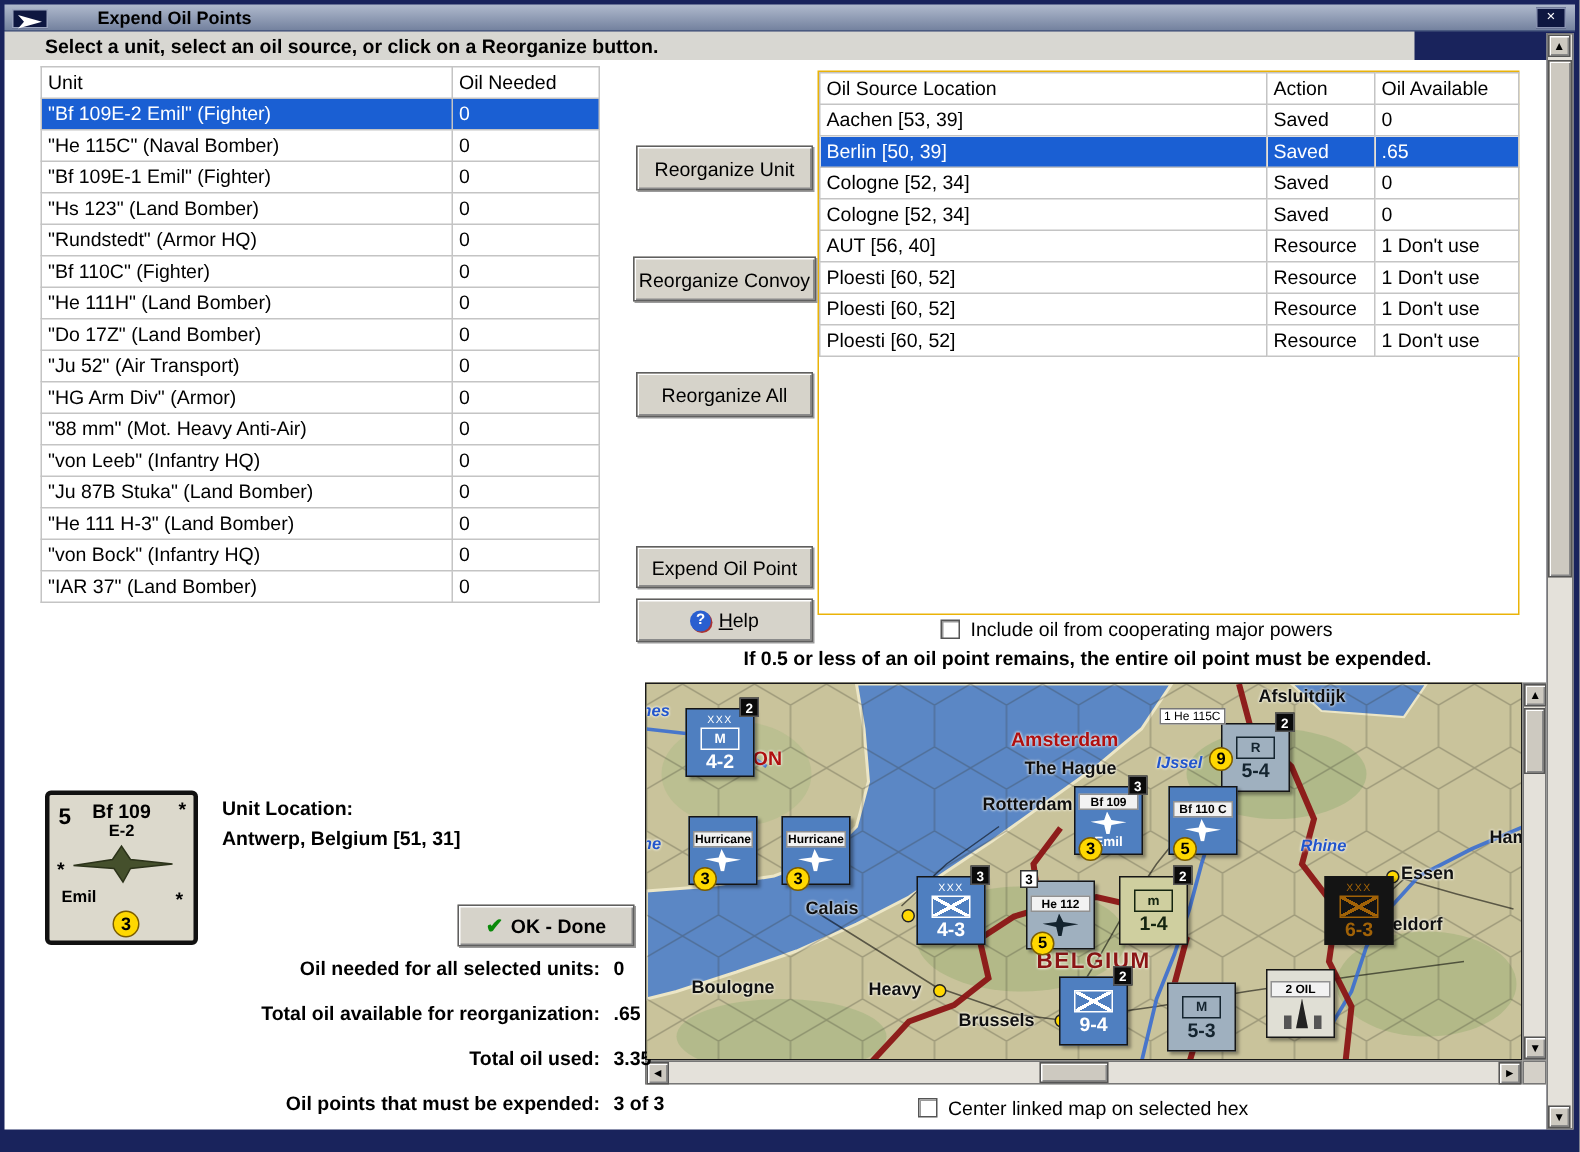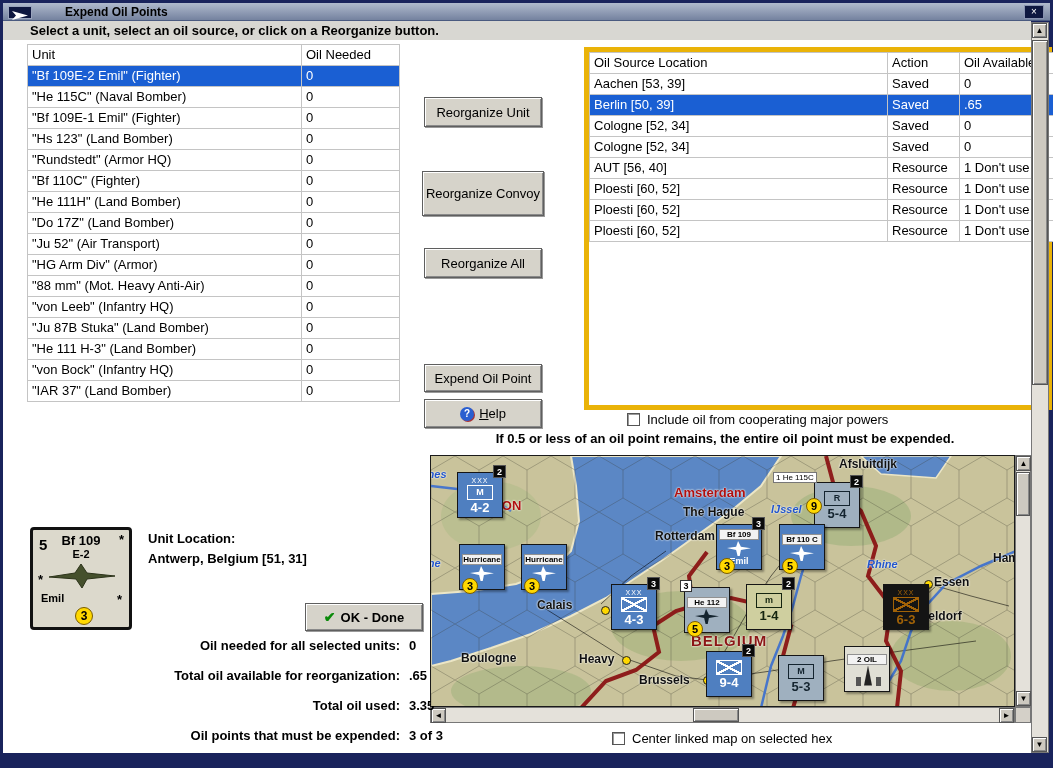--- a/index.html
+++ b/index.html
@@ -8,47 +8,47 @@
 
   
   .titlebar { position:absolute; left:3px; top:3px; width:1047px; height:18px;
     background:linear-gradient(#b0bacd,#74829f); border-bottom:1px solid #4a5a80; }
   .title-icon { position:absolute; left:5px; top:3px; width:24px; height:13px; background:#0e1740; border:1px solid #9aa4bd; }
   .title-text { position:absolute; left:62px; top:2px; font-size:12px; font-weight:bold; color:#000; }
   .close-btn { position:absolute; right:6px; top:2px; width:20px; height:14px; background:#0e1740; color:#fff;
     border:1px solid #8892b0; font-size:10px; line-height:12px; text-align:center; cursor:pointer; }
 
   
-  .instruction { position:absolute; left:3px; top:21px; width:1028px; height:19px; background:#d8d7d2;
+  .instruction { position:absolute; left:3px; top:21px; width:940px; height:19px; background:#d8d7d2;
     font-size:13px; font-weight:bold; color:#000; line-height:19px; padding-left:27px; }
 
   
   .content { position:absolute; left:3px; top:40px; width:1028px; height:713px; background:#fff; }
 
   
   table { border-collapse:collapse; table-layout:fixed; background:#fff; }
   th, td { border:1px solid #c4c4c4; height:20px; line-height:20px; padding:0 4px;
     font-size:13px; font-weight:normal; text-align:left; color:#000; white-space:nowrap; overflow:hidden; }
   tr.selected td { background:#1a5fd3; color:#fff; }
   .unit-table { position:absolute; left:27px; top:44px; width:372px;padding-left:48px; }
   .unit-table th:nth-child(1), .unit-table td:nth-child(1) { width:274px; }
   .unit-table th:nth-child(2), .unit-table td:nth-child(2) { width:98px; }
-  .oil-box { position:absolute; left:545px; top:47px; width:468px; height:363px; border:5px solid #eab308; background:#fff;margin-left:39px; }
+  .oil-box { position:absolute; left:545px; top:47px; width:468px; height:363px; border:1px solid #eab308; background:#fff; }
   .oil-table { width:466px; }
   .oil-table th:nth-child(1), .oil-table td:nth-child(1) { width:298px; }
   .oil-table th:nth-child(2), .oil-table td:nth-child(2) { width:72px; }
   .oil-table th:nth-child(3), .oil-table td:nth-child(3) { width:96px; }
 
   
   .btn { position:absolute; background:#d6d3ca; border:1px solid #5f5f5f;
     box-shadow:inset 1px 1px 0 #ffffff, inset -1px -1px 0 #8a8a8a, 1px 1px 0 #9a9a9a;
     font-family:"Liberation Sans", sans-serif; font-size:13px; color:#000;
     display:flex; align-items:center; justify-content:center; gap:5px; cursor:pointer; }
   .btn-reorg-unit   { left:424px; top:97px;  width:118px; height:30px; }
-  .btn-reorg-convoy { left:422px; top:171px; width:122px; height:45px; }
+  .btn-reorg-convoy { left:422px; top:171px; width:122px; height:30px; }
   .btn-reorg-all    { left:424px; top:248px; width:118px; height:30px; }
   .btn-expend       { left:424px; top:364px; width:118px; height:28px; }
   .btn-help         { left:424px; top:399px; width:118px; height:29px; }
   .btn-ok           { left:305px; top:603px; width:118px; height:28px; font-weight:bold; }
   .help-ico { width:14px; height:14px; border-radius:50%; background:#2a5fd0; color:#fff; font-size:10px;
     font-weight:bold; line-height:14px; text-align:center; box-shadow:1px 1px 0 #a33; }
   .check-ico { color:#0a8a0a; font-size:14px; font-weight:bold; }
   .mnemonic { display:inline-block; }
   .mnemonic::first-letter { text-decoration:underline; }
 

